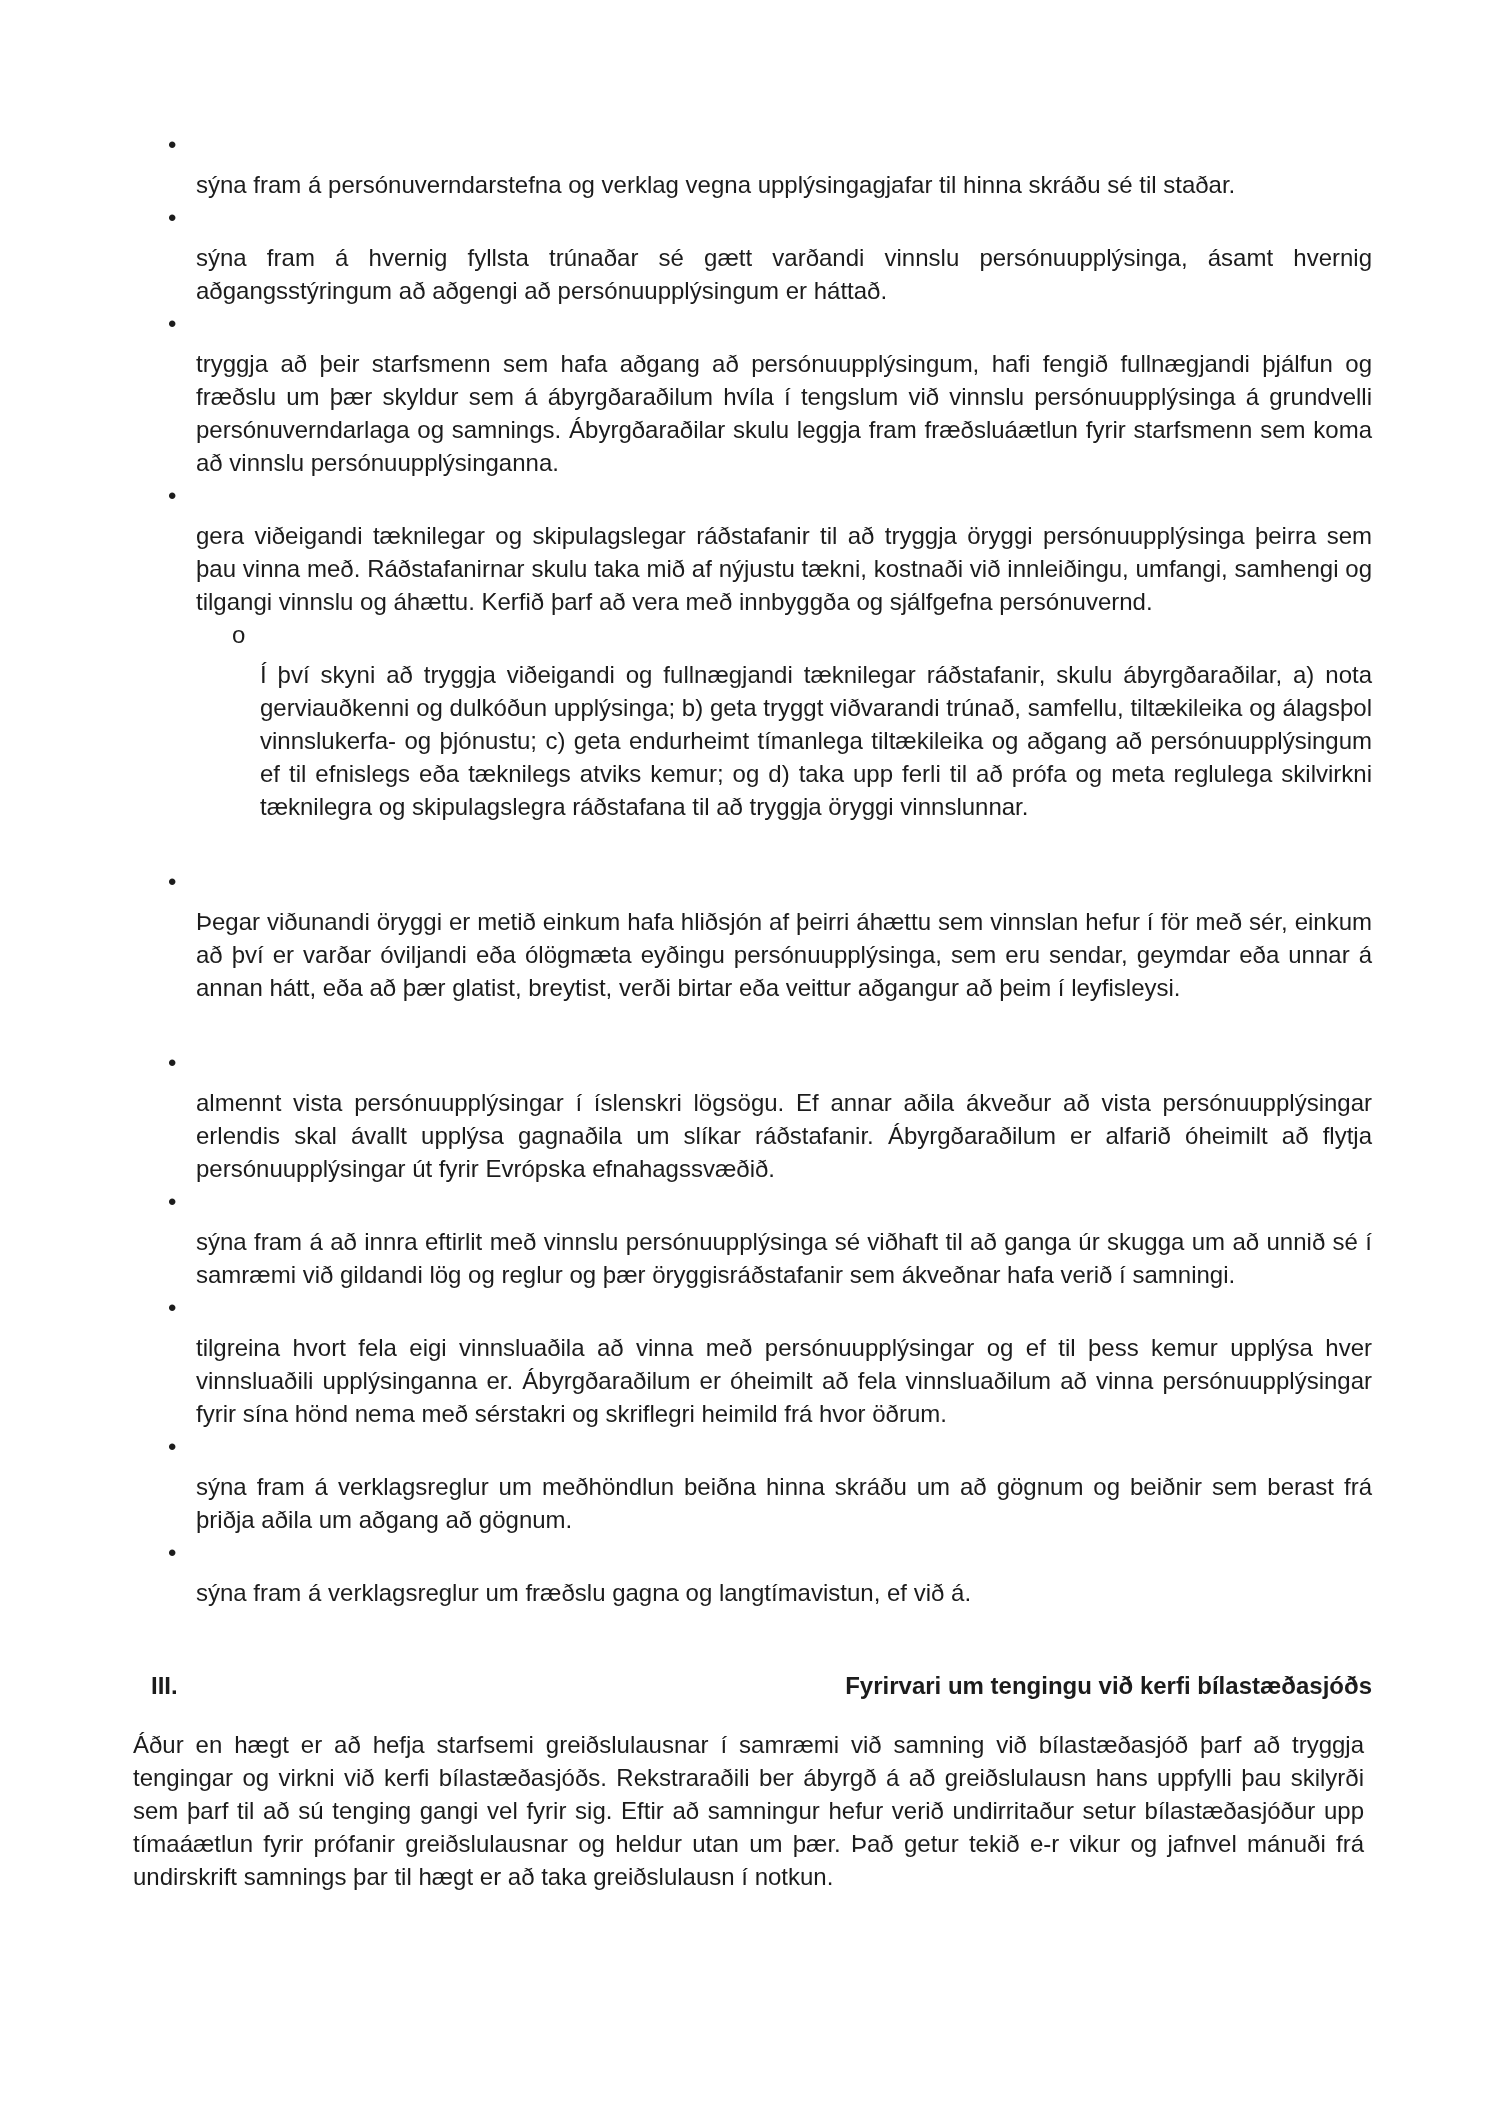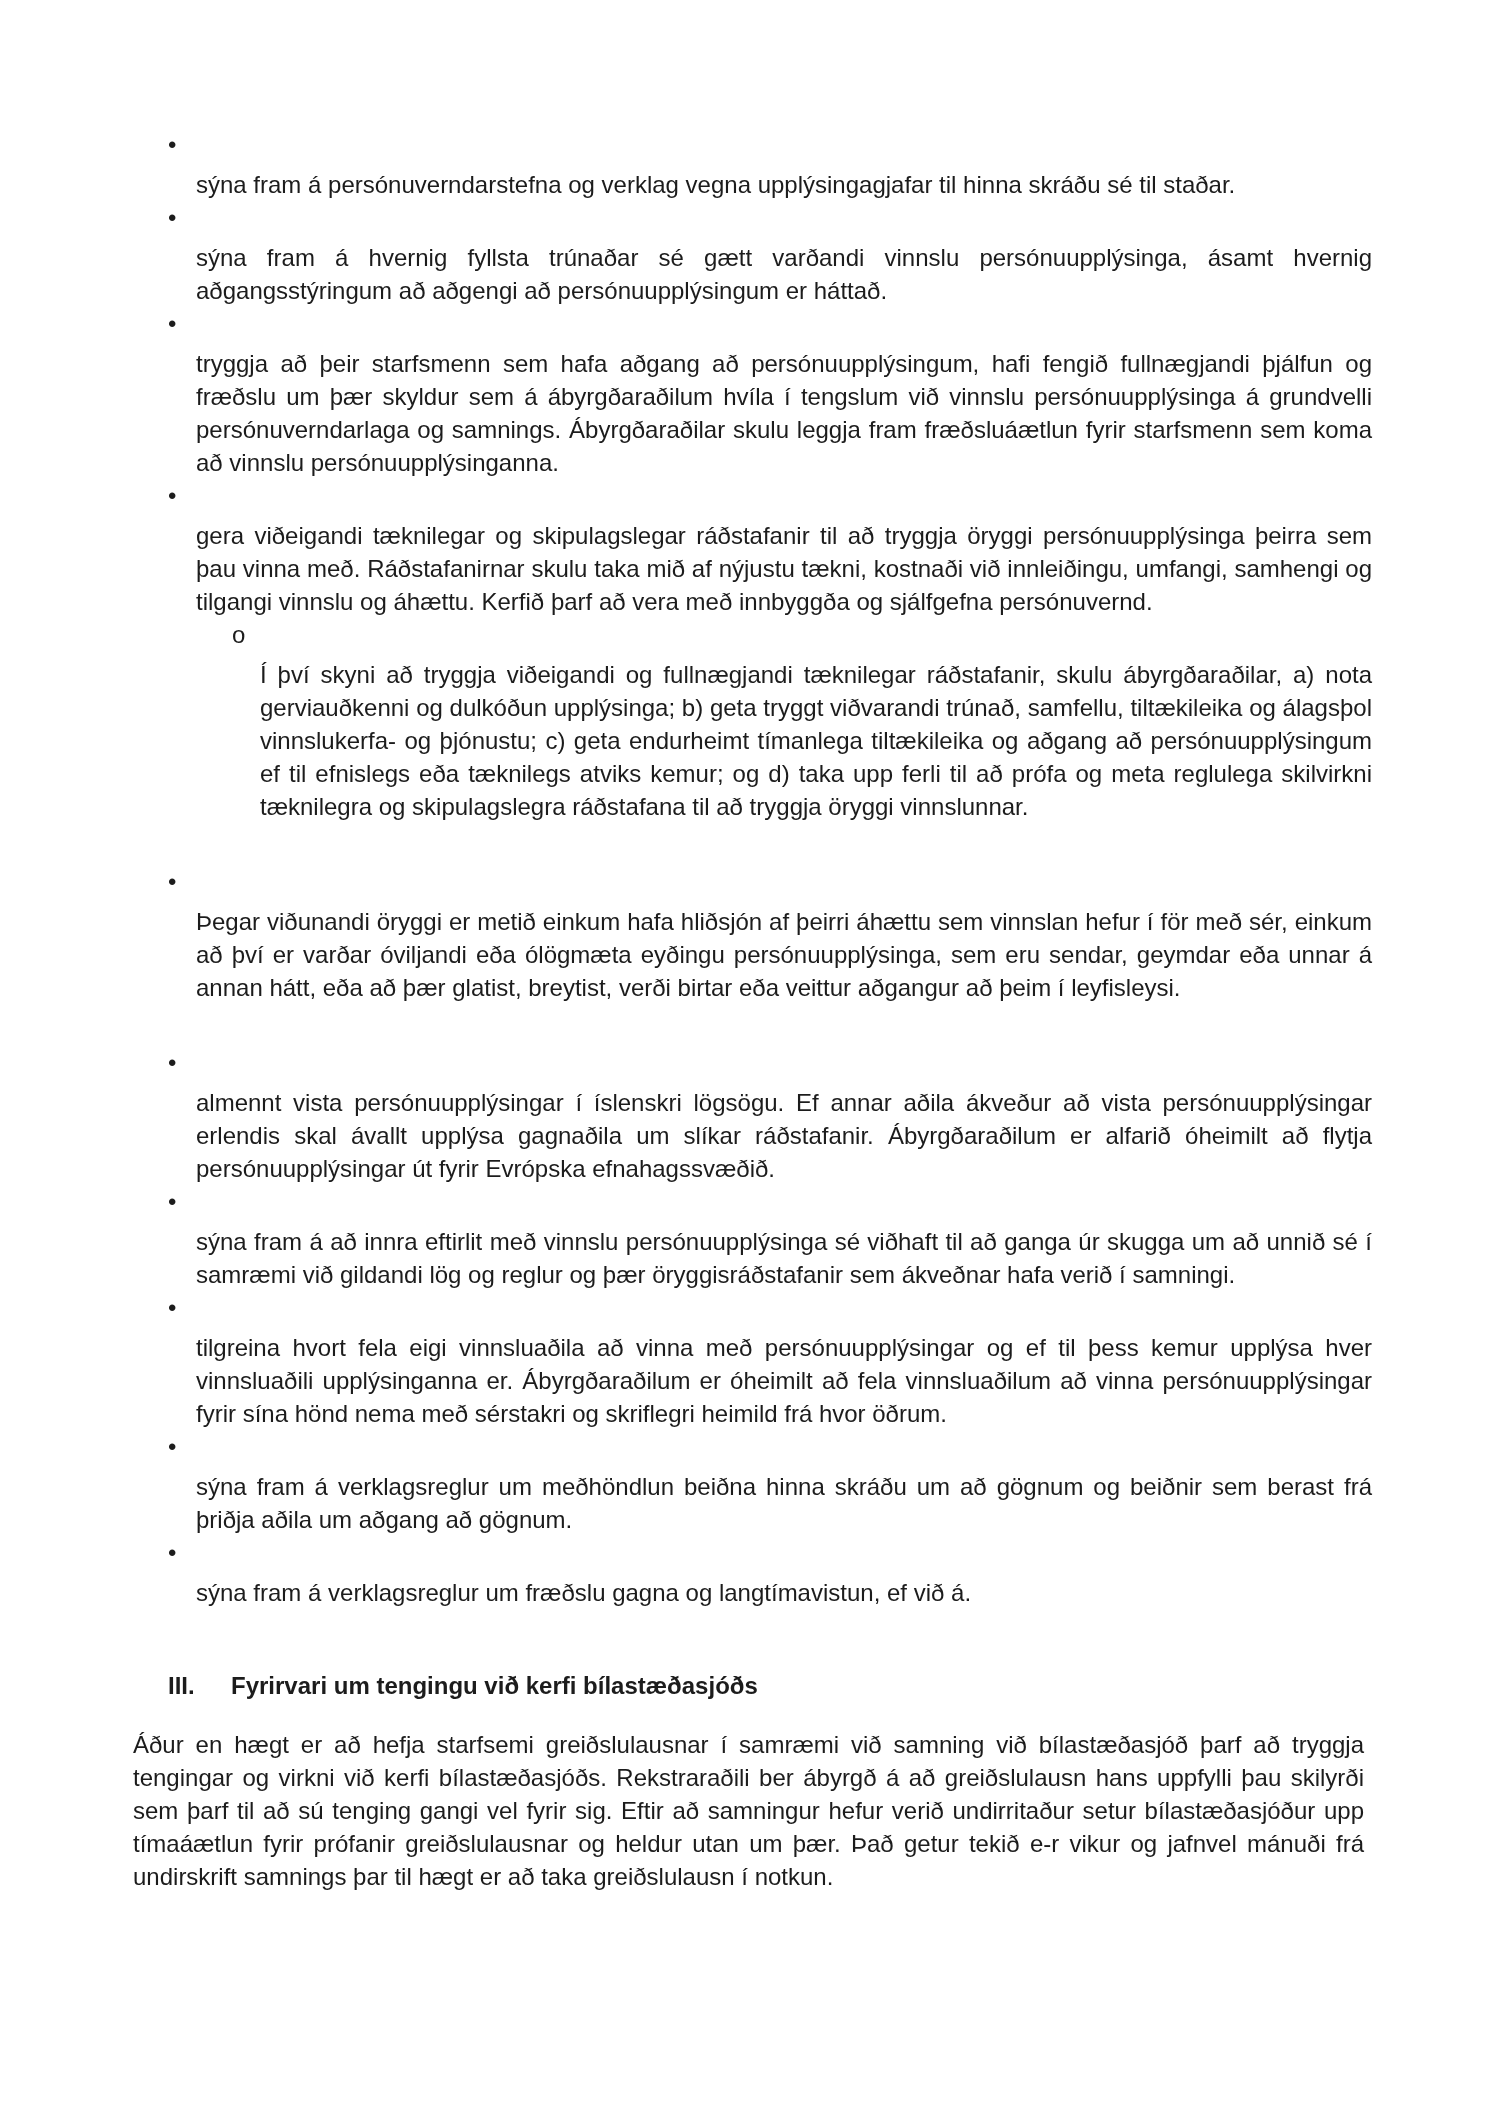--- a/index.html
+++ b/index.html
@@ -49,26 +49,27 @@
   }
   .item.gap {
     margin-top: 42px;
   }
   .section-heading {
     display: flex;
     margin-top: 60px;
     font-weight: bold;
   }
   .section-heading .num {
-    margin-left: 35px;
+    margin-left: 18px;
     width: 63px;
     flex: 0 0 auto;
   }
   .section-heading .title {
     flex: 1 1 auto;
+    text-align: right;
   }
   .closing {
     margin: 26px 8px 0 0;
     text-align: justify;
   }
 </style>
 </head>
 <body>
 
 <div class="page">

